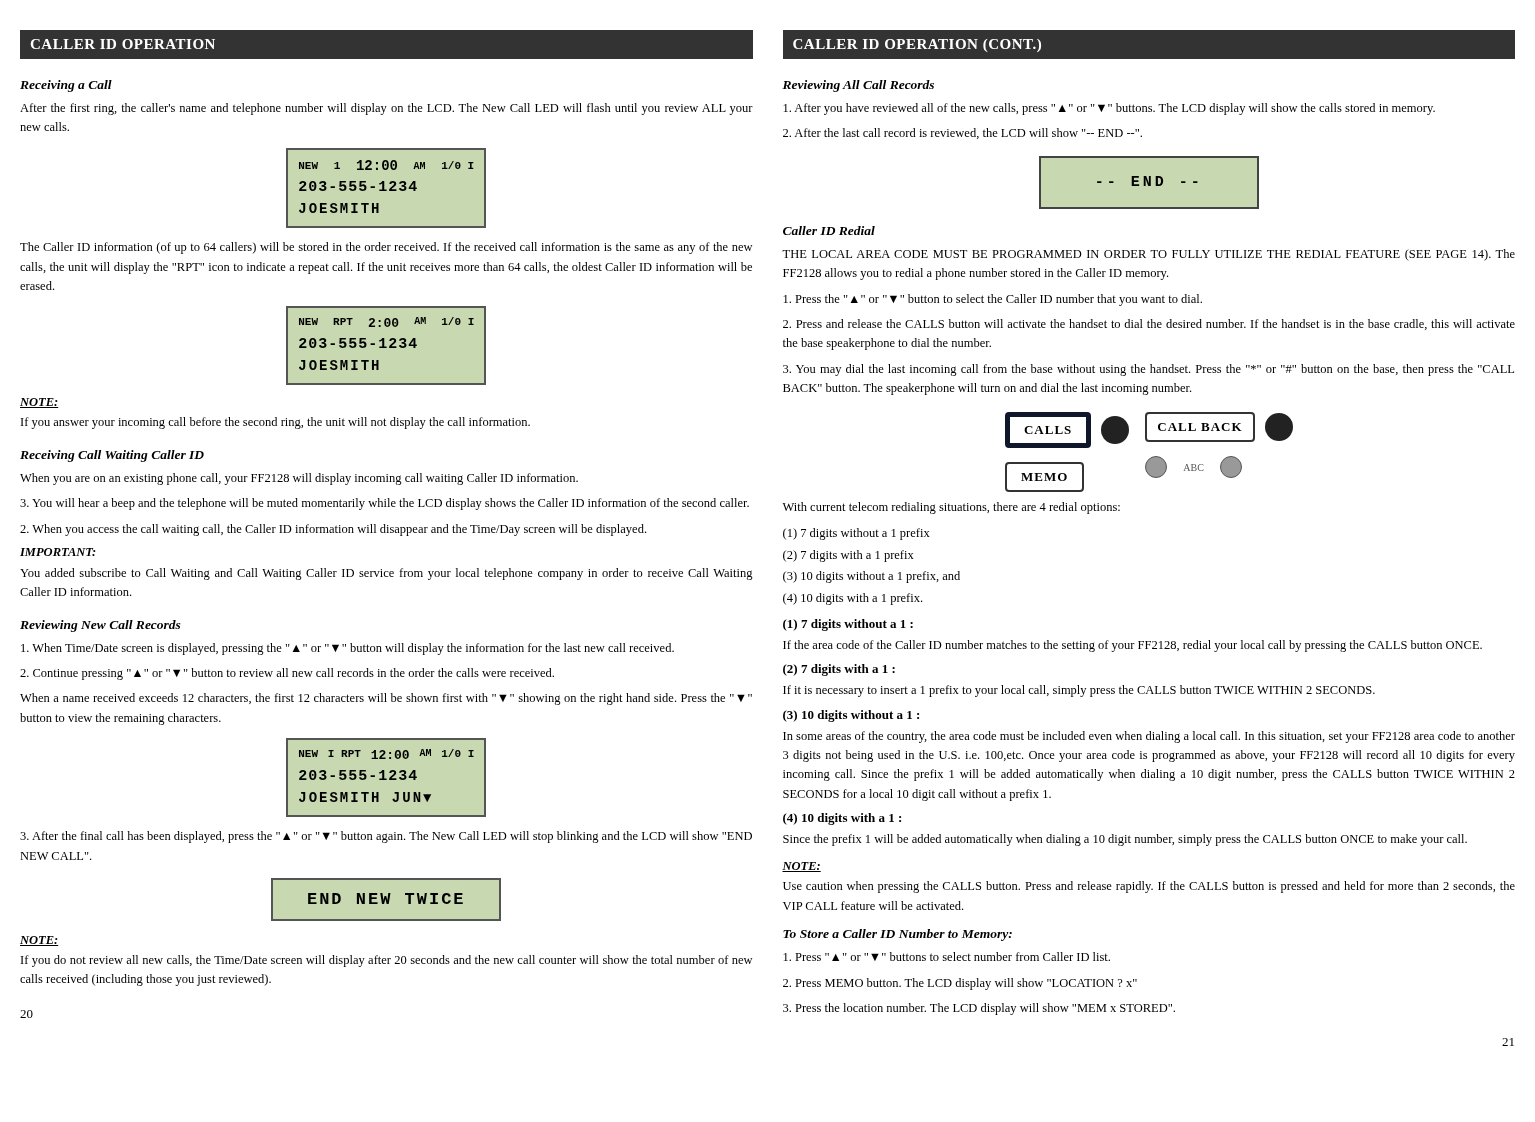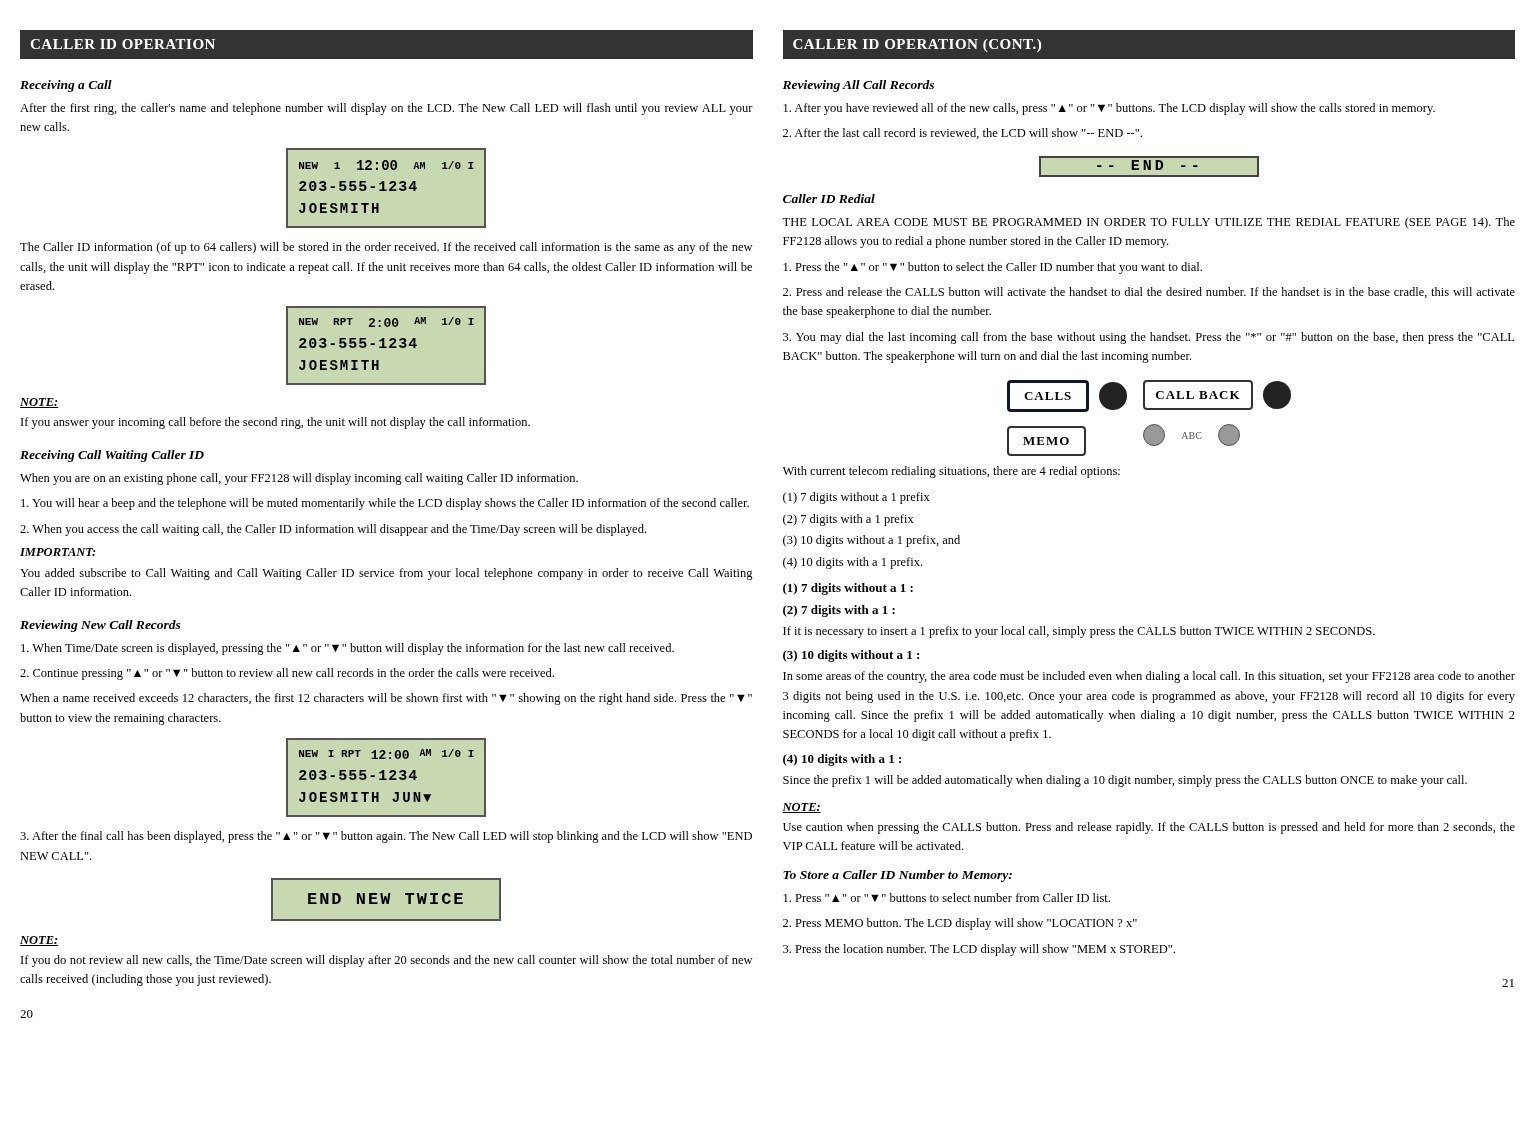--- a/index.html
+++ b/index.html
@@ -123,21 +123,21 @@
       font-size: 12.5px;
       line-height: 1.5;
     }
     .end-display {
       border: 2px solid #444;
       background: #c8d8b0;
       font-family: 'Courier New', monospace;
       font-weight: bold;
       font-size: 15px;
       letter-spacing: 3px;
-      padding: 0 18px;
+      padding: 16px 18px;
       margin: 12px auto;
       width: 220px;
       text-align: center;
     }
     .rpt-display {
       border: 2px solid #555;
       background: #c8d8b0;
       font-family: 'Courier New', monospace;
       font-weight: bold;
       padding: 6px 10px;
@@ -186,21 +186,21 @@
     </div>
 
     <div>
       <div class="note-label">NOTE:</div>
       <div class="body-text">If you answer your incoming call before the second ring, the unit will not display the call information.</div>
     </div>
 
     <div>
       <div class="subsection-title">Receiving Call Waiting Caller ID</div>
       <div class="body-text">When you are on an existing phone call, your FF2128 will display incoming call waiting Caller ID information.</div>
-      <div class="body-text">1.  You will hear a beep and the telephone will be muted momentarily while the LCD display shows the Caller ID information of the second caller.</div>
+      <div class="body-text">3.  You will hear a beep and the telephone will be muted momentarily while the LCD display shows the Caller ID information of the second caller.</div>
       <div class="body-text">2.  When you access the call waiting call, the Caller ID information will disappear and the Time/Day screen will be displayed.</div>
     </div>
 
     <div>
       <div class="important-label">IMPORTANT:</div>
       <div class="body-text">You added subscribe to Call Waiting and Call Waiting Caller ID service from your local telephone company in order to receive Call Waiting Caller ID information.</div>
     </div>
 
     <div>
       <div class="subsection-title">Reviewing New Call Records</div>
@@ -248,21 +248,21 @@
       <div class="subsection-title">Caller ID Redial</div>
       <div class="body-text">THE LOCAL AREA CODE MUST BE PROGRAMMED IN ORDER TO FULLY UTILIZE THE REDIAL FEATURE (SEE PAGE 14). The FF2128 allows you to redial a phone number stored in the Caller ID memory.</div>
       <div class="body-text">1.  Press the "▲" or "▼" button to select the Caller ID number that you want to dial.</div>
       <div class="body-text">2.  Press and release the CALLS button will activate the handset to dial the desired number. If the handset is in the base cradle, this will activate the base speakerphone to dial the number.</div>
       <div class="body-text">3.  You may dial the last incoming call from the base without using the handset. Press the "*" or "#" button on the base, then press the "CALL BACK" button. The speakerphone will turn on and dial the last incoming number.</div>
 
       <div class="device-img-area">
 
         <div style="display:flex; flex-direction:column; gap:8px; align-items:flex-start; margin-right:16px;">
           <div style="display:flex; align-items:center; gap:10px;">
-            <div style="border:3px solid #0f172a; border-radius:4px; padding:5px 14px; font-weight:bold; font-size:13px; letter-spacing:1px; min-width:70px; text-align:center;">CALLS</div>
+            <div style="border:5px solid #0f172a; border-radius:4px; padding:5px 14px; font-weight:bold; font-size:13px; letter-spacing:1px; min-width:70px; text-align:center;">CALLS</div>
             <div style="width:28px; height:28px; border-radius:50%; background:#222;"></div>
           </div>
           <div style="display:flex; align-items:center; gap:10px; margin-top:6px;">
             <div style="border:2px solid #333; border-radius:4px; padding:5px 14px; font-weight:bold; font-size:13px; letter-spacing:1px; min-width:70px; text-align:center;">MEMO</div>
           </div>
         </div>
 
         <div style="display:flex; flex-direction:column; align-items:flex-start; gap:8px;">
           <div style="display:flex; align-items:center; gap:10px;justify-content:flex-end;">
             <div style="border:2px solid #333; border-radius:4px; padding:5px 10px; font-weight:bold; font-size:13px; letter-spacing:1px; min-width:90px; text-align:center;">CALL BACK</div>
@@ -280,20 +280,21 @@
       <ul class="numbered-list">
         <li>(1)  7 digits without a 1 prefix</li>
         <li>(2)  7 digits with a 1 prefix</li>
         <li>(3)  10 digits without a 1 prefix, and</li>
         <li>(4)  10 digits with a 1 prefix.</li>
       </ul>
     </div>
 
     <div>
       <div style="font-weight:bold; font-size:13px; margin-top:8px; margin-bottom:4px;">(1)  7 digits without a 1 :</div>
+      <div class="body-text">If the area code of the Caller ID number matches to the setting of your FF2128, redial your local call by pressing the CALLS button ONCE.</div>
     </div>
 
     <div>
       <div style="font-weight:bold; font-size:13px; margin-top:6px; margin-bottom:4px;">(2)  7 digits with a 1 :</div>
       <div class="body-text">If it is necessary to insert a 1 prefix to your local call, simply press the CALLS button TWICE WITHIN 2 SECONDS.</div>
     </div>
 
     <div>
       <div style="font-weight:bold; font-size:13px; margin-top:6px; margin-bottom:4px;">(3)  10 digits without a 1 :</div>
       <div class="body-text">In some areas of the country, the area code must be included even when dialing a local call. In this situation, set your FF2128 area code to another 3 digits not being used in the U.S. i.e. 100,etc. Once your area code is programmed as above, your FF2128 will record all 10 digits for every incoming call. Since the prefix 1 will be added automatically when dialing a 10 digit number, press the CALLS button TWICE WITHIN 2 SECONDS for a local 10 digit call without a prefix 1.</div>

